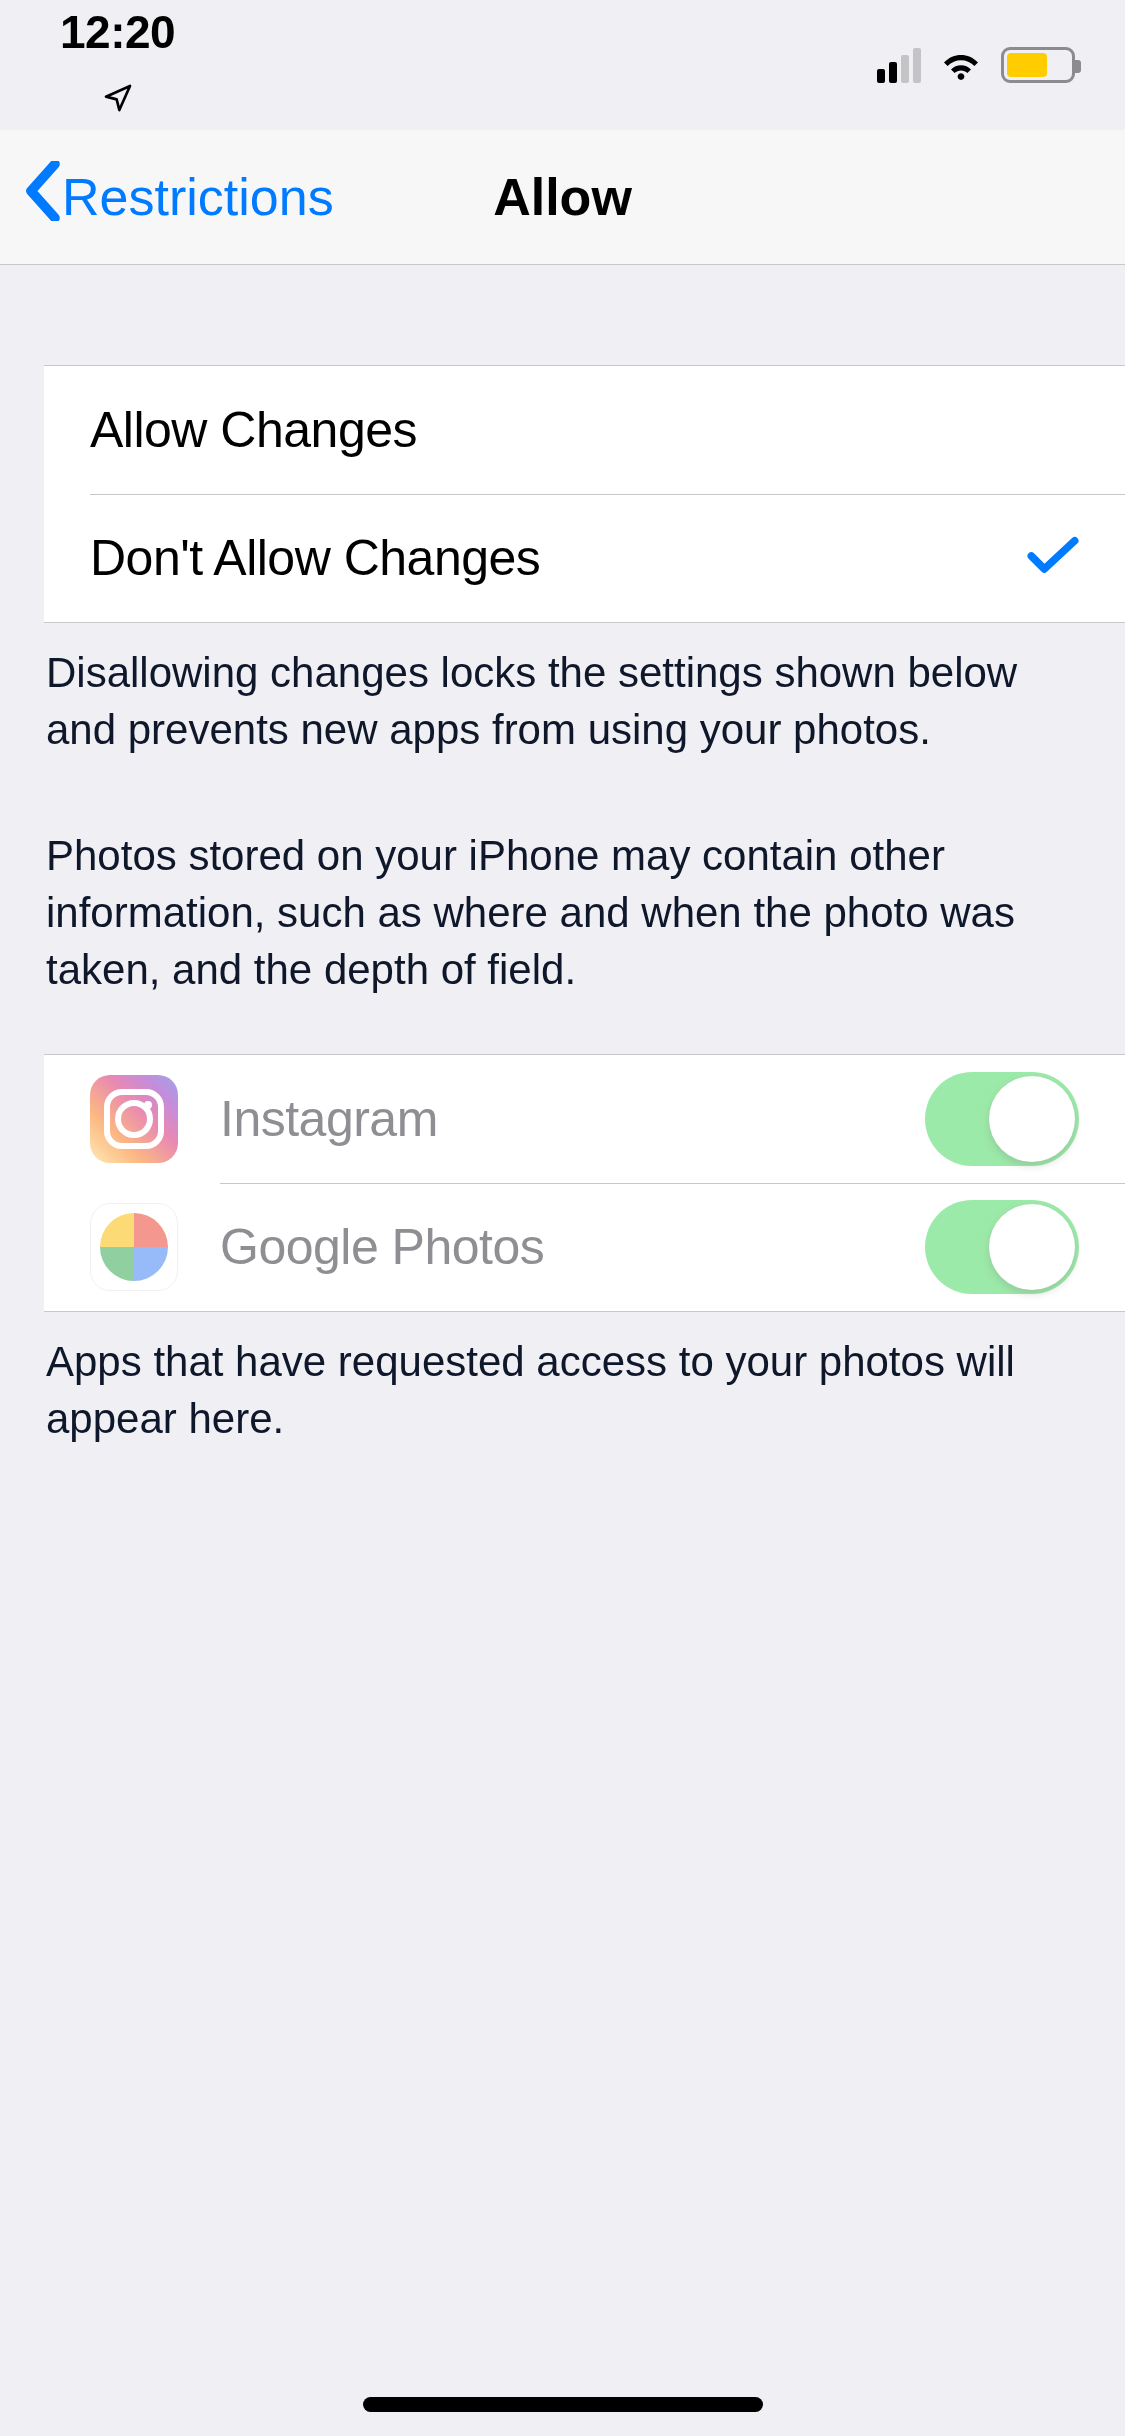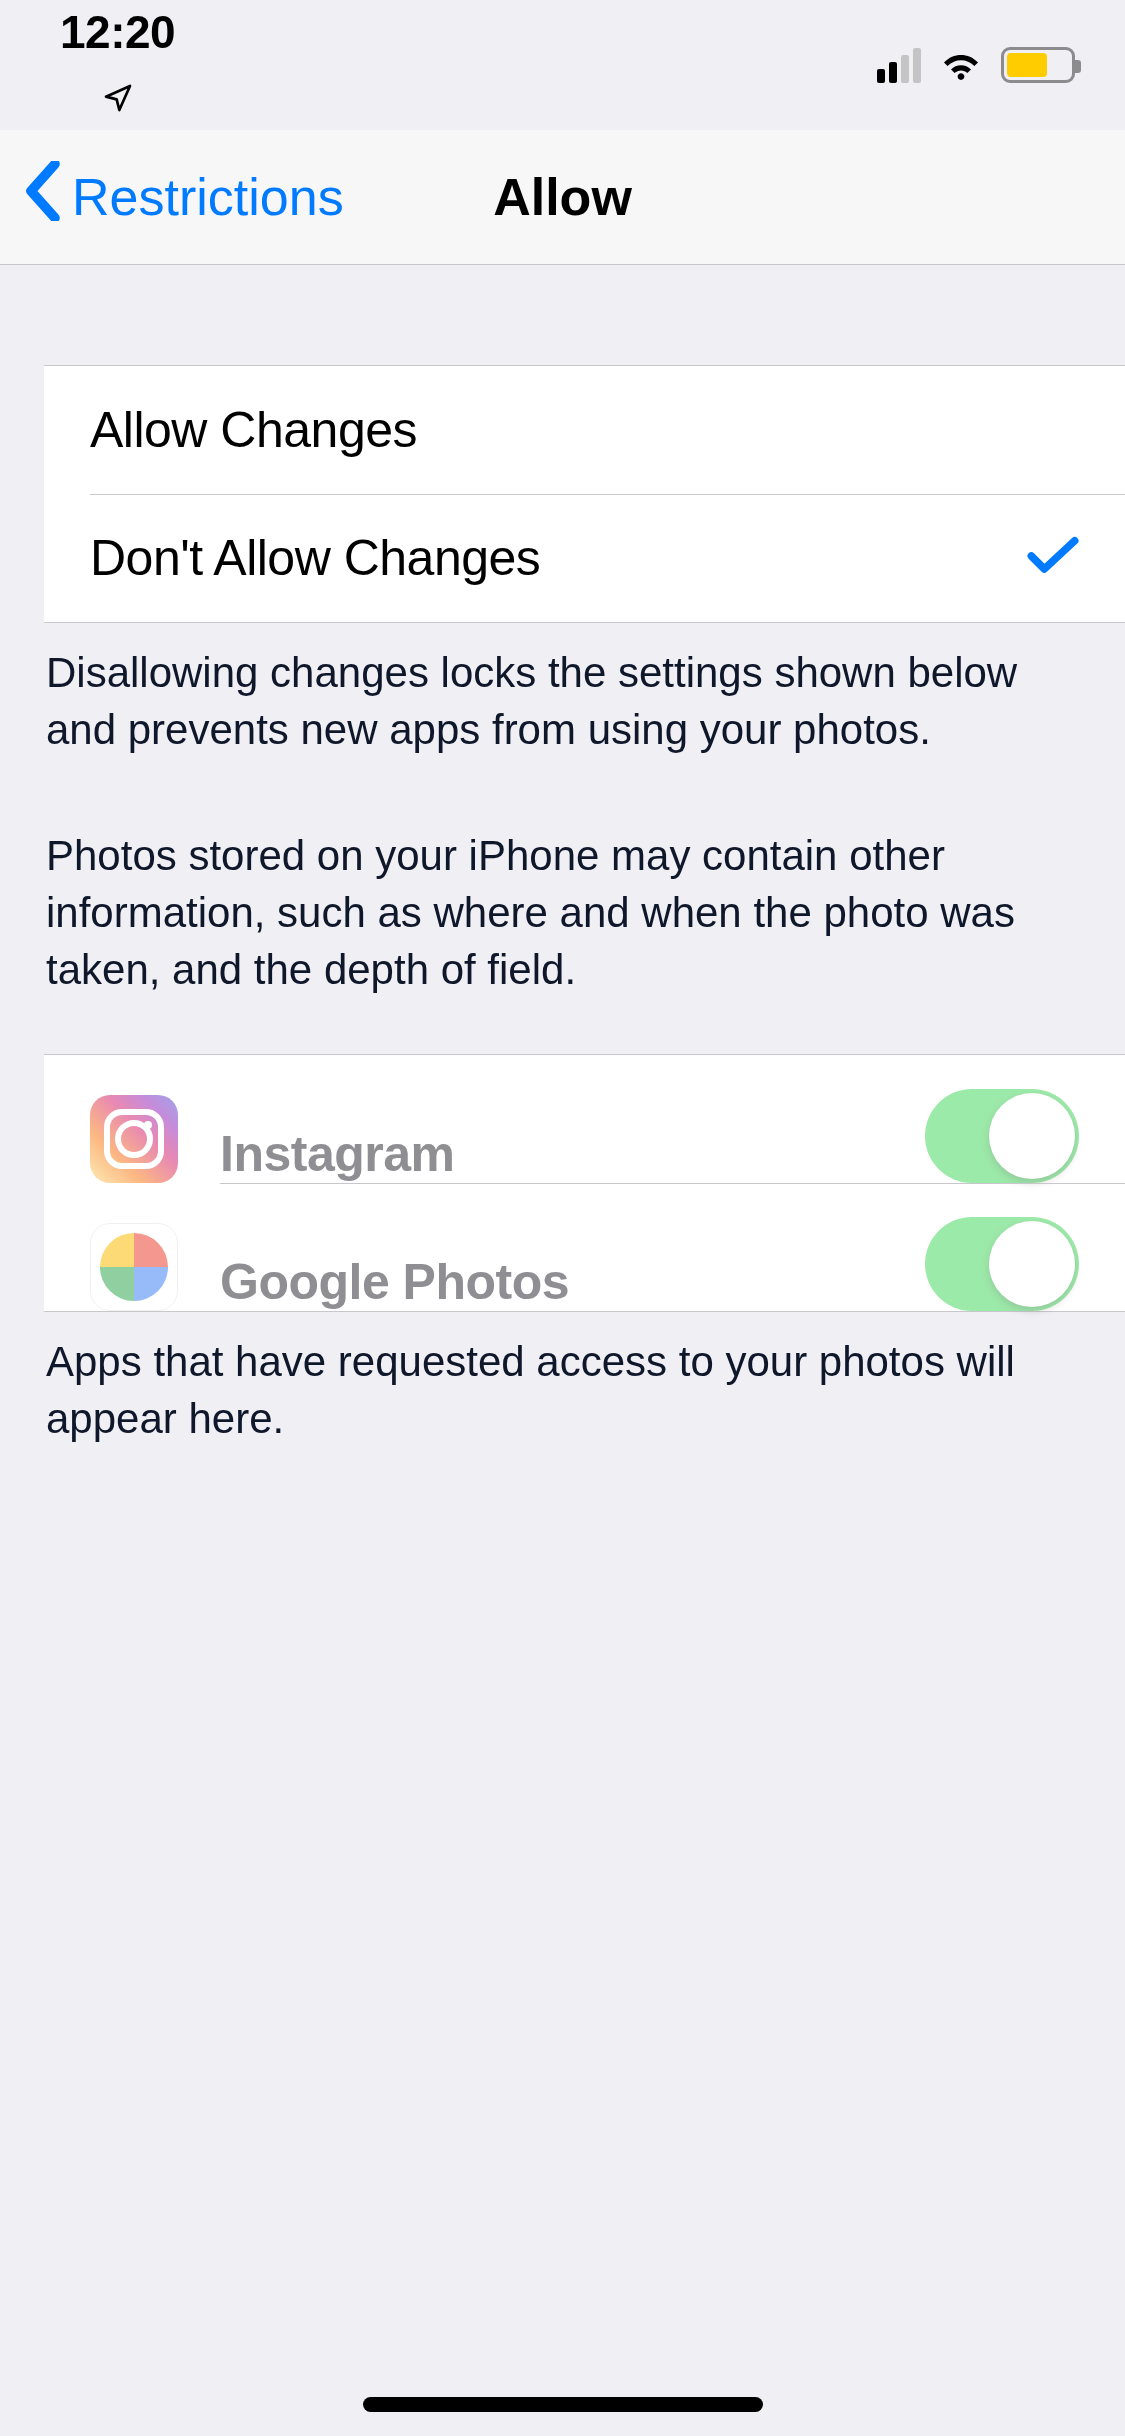--- a/index.html
+++ b/index.html
@@ -66,21 +66,21 @@
   
   .navbar {
     position: absolute;
     top: 130px; left: 0; right: 0;
     height: 135px;
     border-bottom: 1px solid #c8c7cc;
     background: #f7f7f8;
   }
   .nav-back {
     position: absolute; left: 24px; top: 50%; transform: translateY(-50%);
-    display: flex; align-items: center; gap: 10px;
+    display: flex; align-items: center; gap: 0;
     color: #007aff;
     font-size: 52px;
     font-weight: 400;
   }
   .nav-title {
     position: absolute; left: 50%; top: 50%;
     transform: translate(-50%, -50%);
     font-size: 52px; font-weight: 600;
   }
 
@@ -121,25 +121,24 @@
   .footer-text {
     padding: 22px 46px 0 46px;
     font-size: 42px;
     line-height: 1.35;
     color: #0f172a;
   }
   .footer-text.second { padding-top: 70px; padding-bottom: 56px; }
 
   
   .app-cell {
-    display: flex; align-items: flex-end;
+    display: flex; align-items: center;
     height: 128px;
     padding: 0 46px;
     position: relative;
-    font-weight: bold;
   }
   .app-cell + .app-cell::before {
     content: "";
     position: absolute; top: 0; left: 176px; right: 0;
     height: 1px; background: #c8c7cc;
   }
   .app-icon {
     width: 88px; height: 88px; border-radius: 20px;
     flex-shrink: 0;
   }

